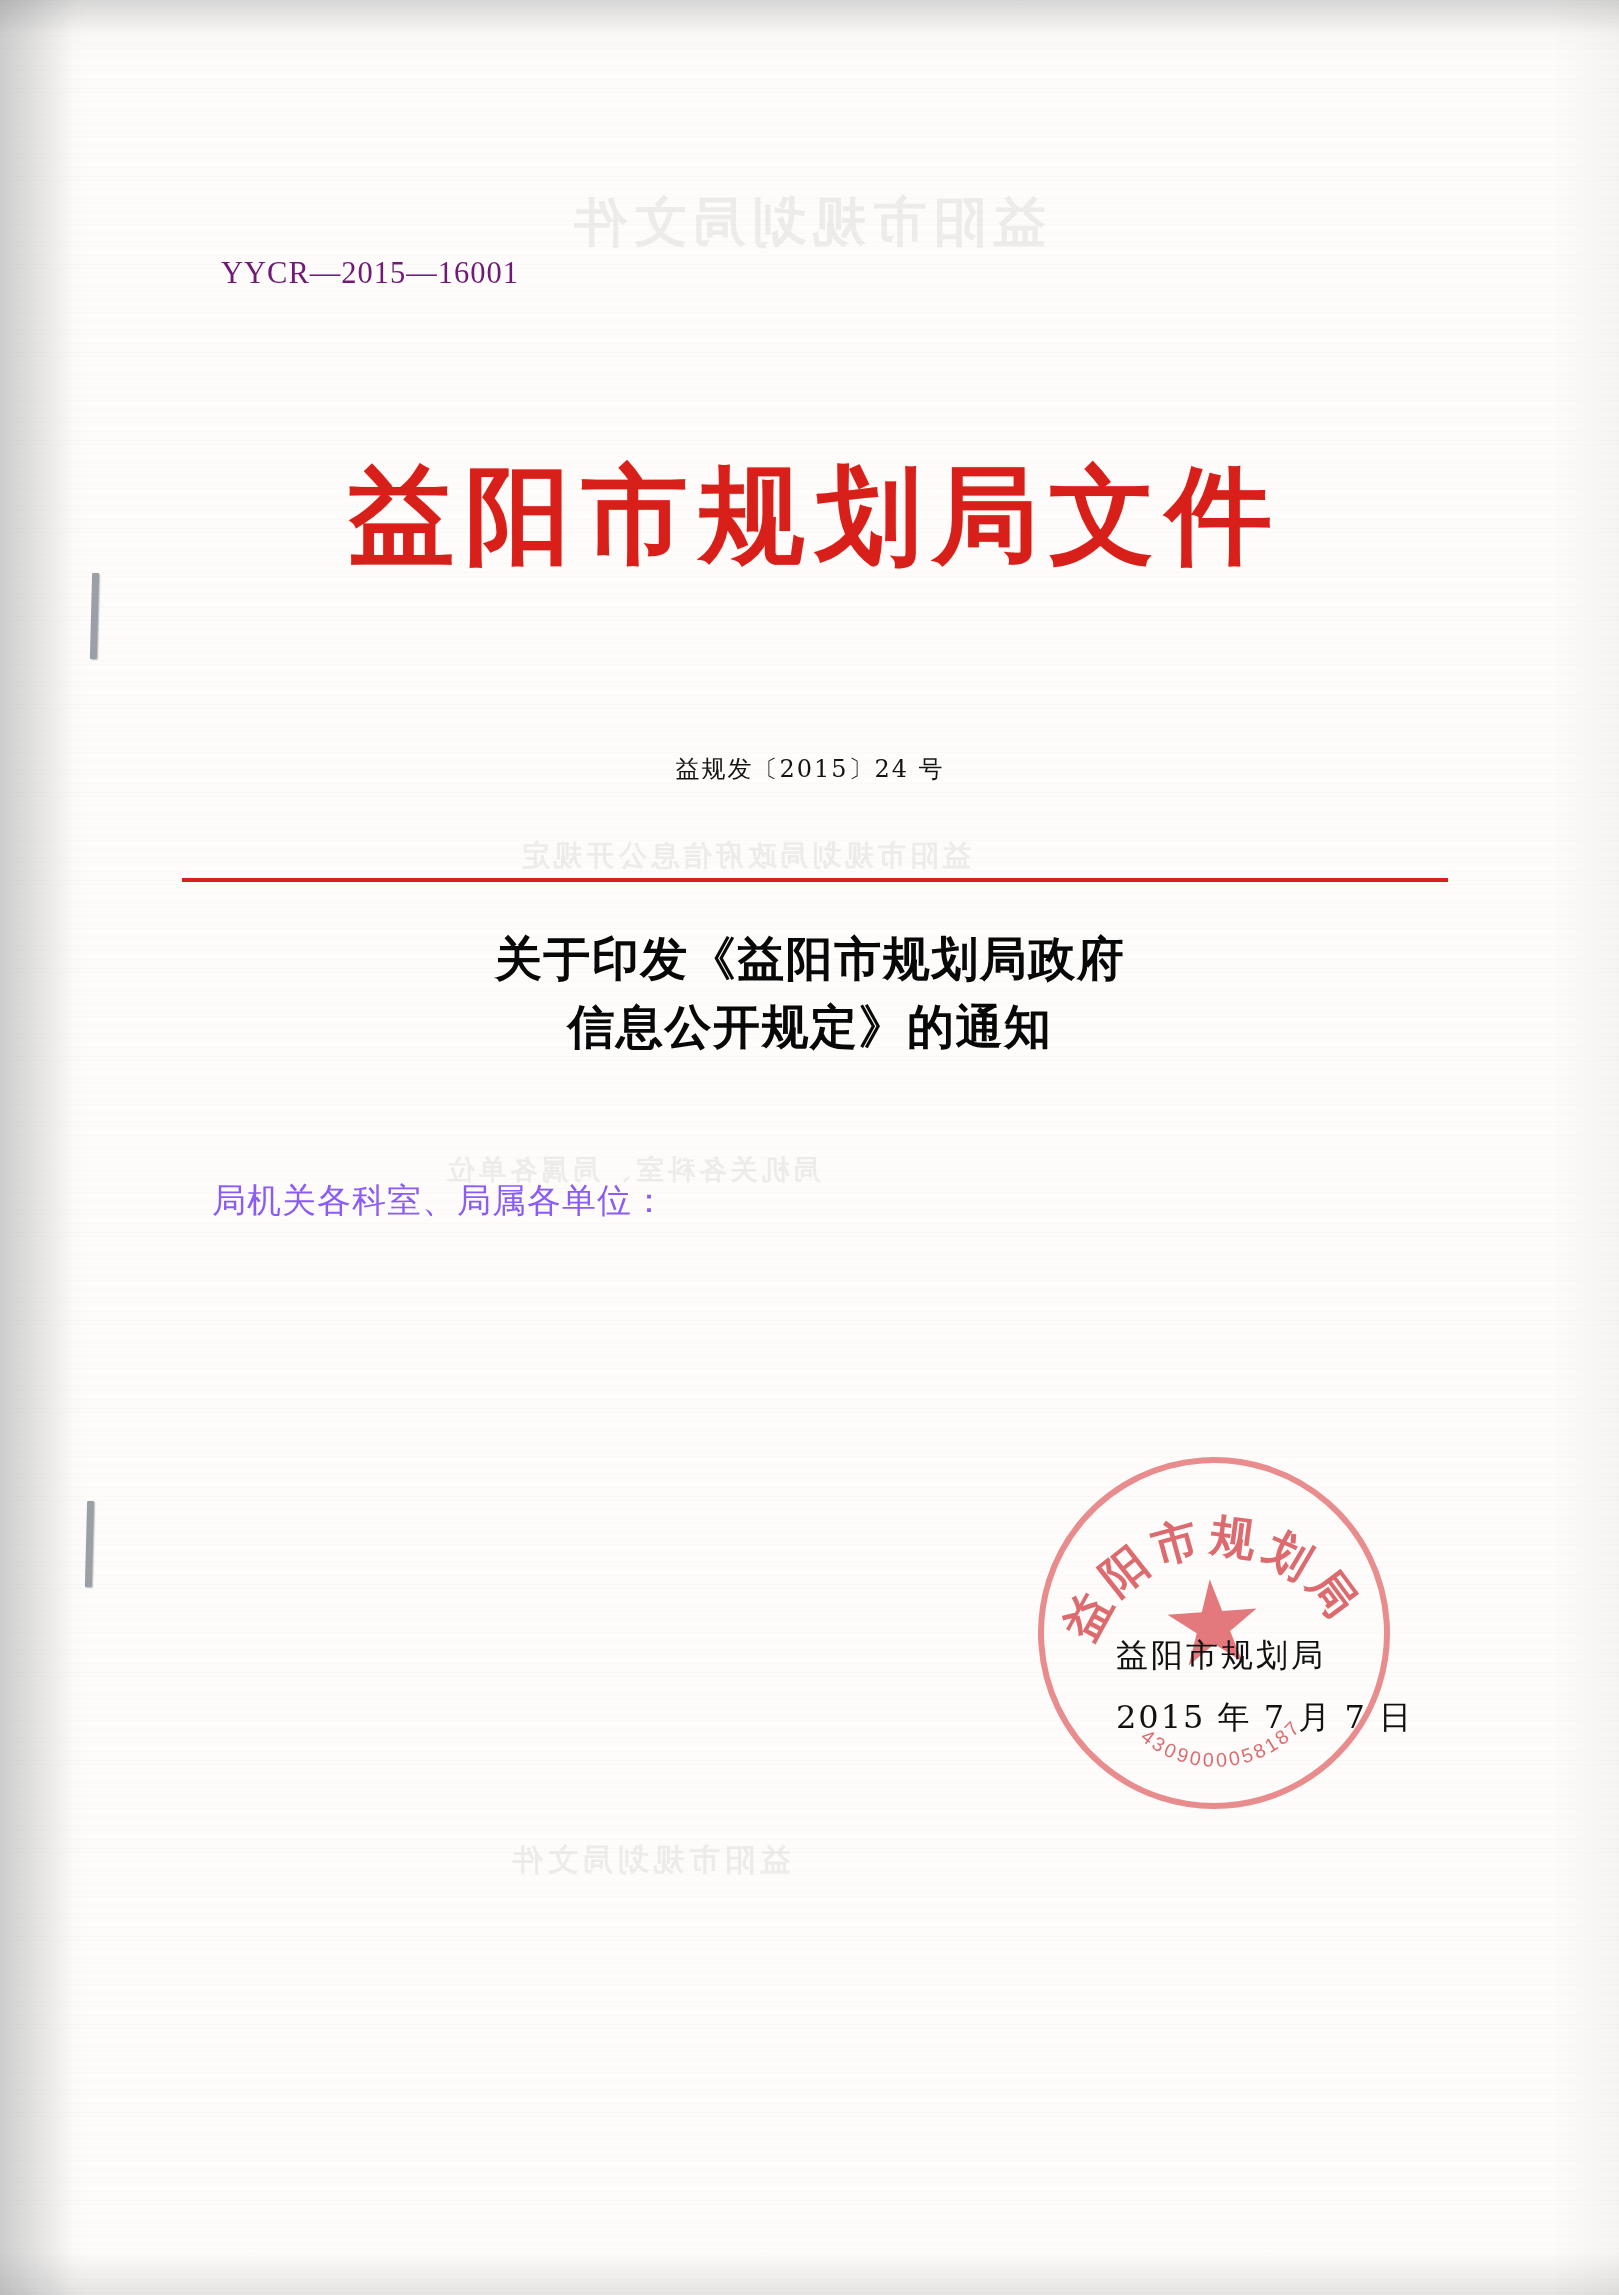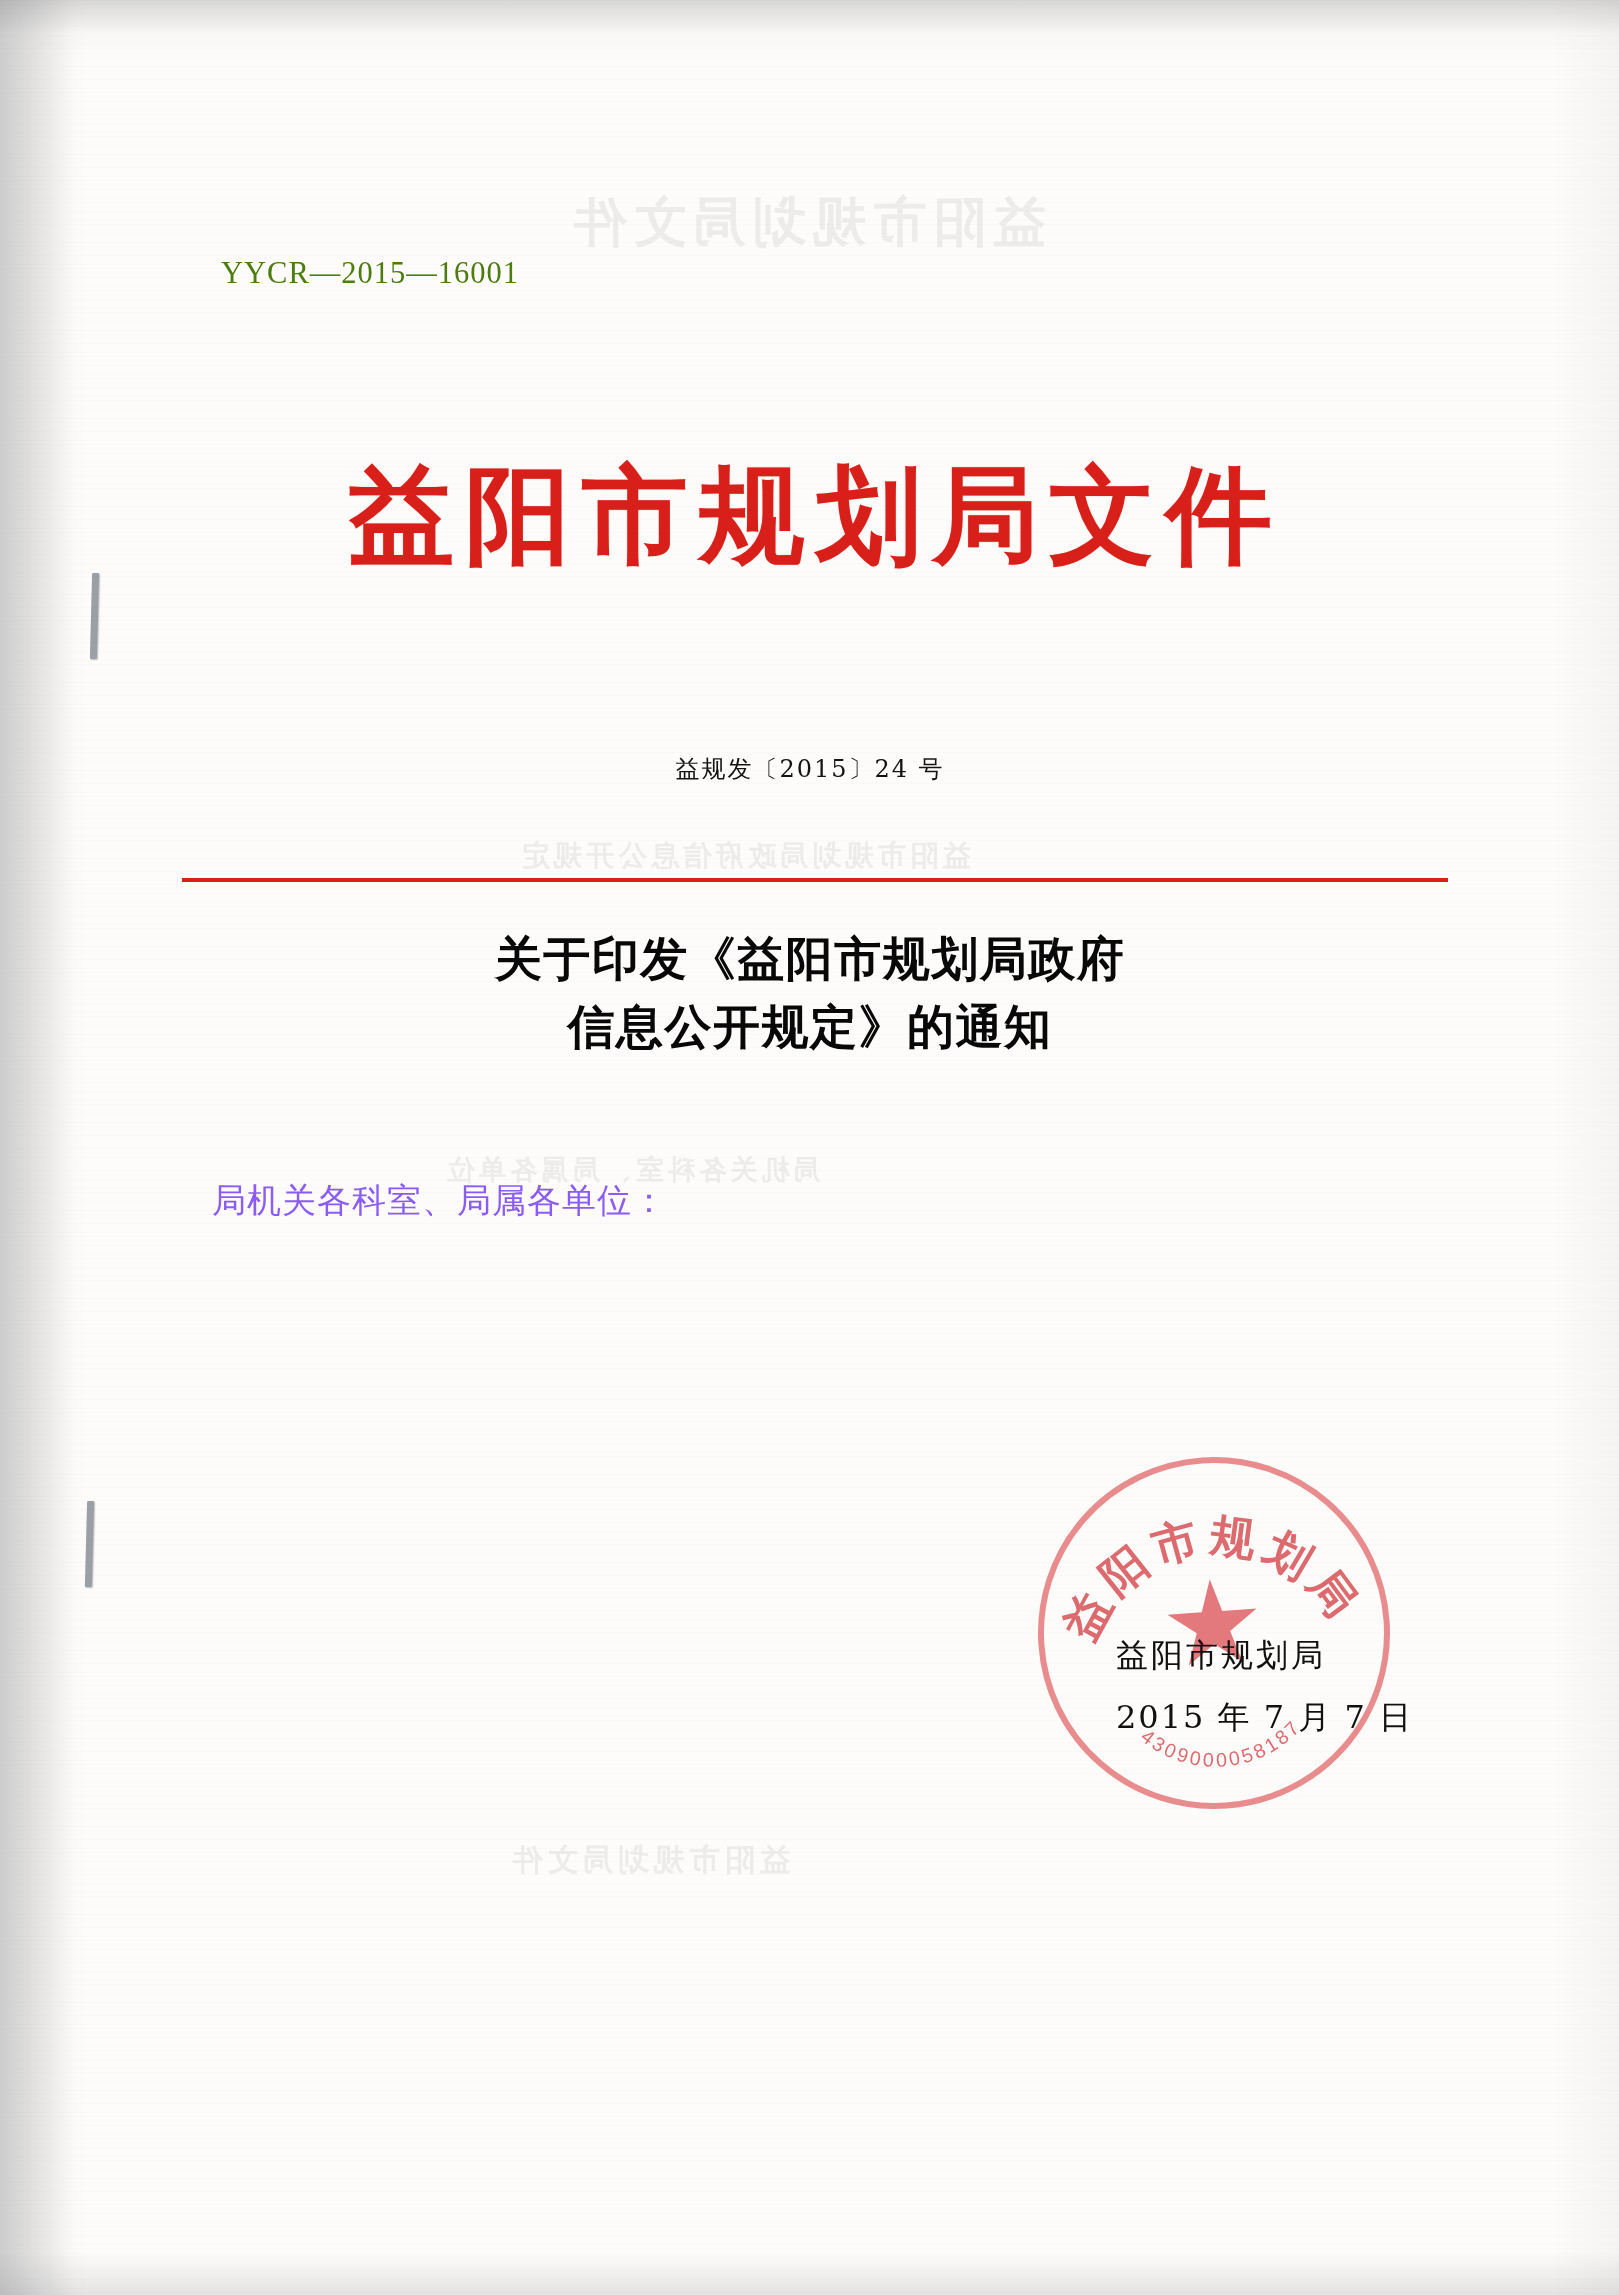--- a/index.html
+++ b/index.html
@@ -107,21 +107,21 @@
   }
   .staple-1 { left: 91px; top: 573px; height: 86px; }
   .staple-2 { left: 86px; top: 1501px; height: 86px; }
 
   .doc-code {
     position: absolute;
     left: 221px;
     top: 256px;
     font-size: 30.5px;
     letter-spacing: 1px;
-    color: #4d7c0f;
+    color: #701a75;
     font-family: "Liberation Serif", "DejaVu Serif", serif;
     text-align: center;
   }
 
   .masthead {
     position: absolute;
     left: 0;
     right: 0;
     top: 463px;
     text-align: center;

